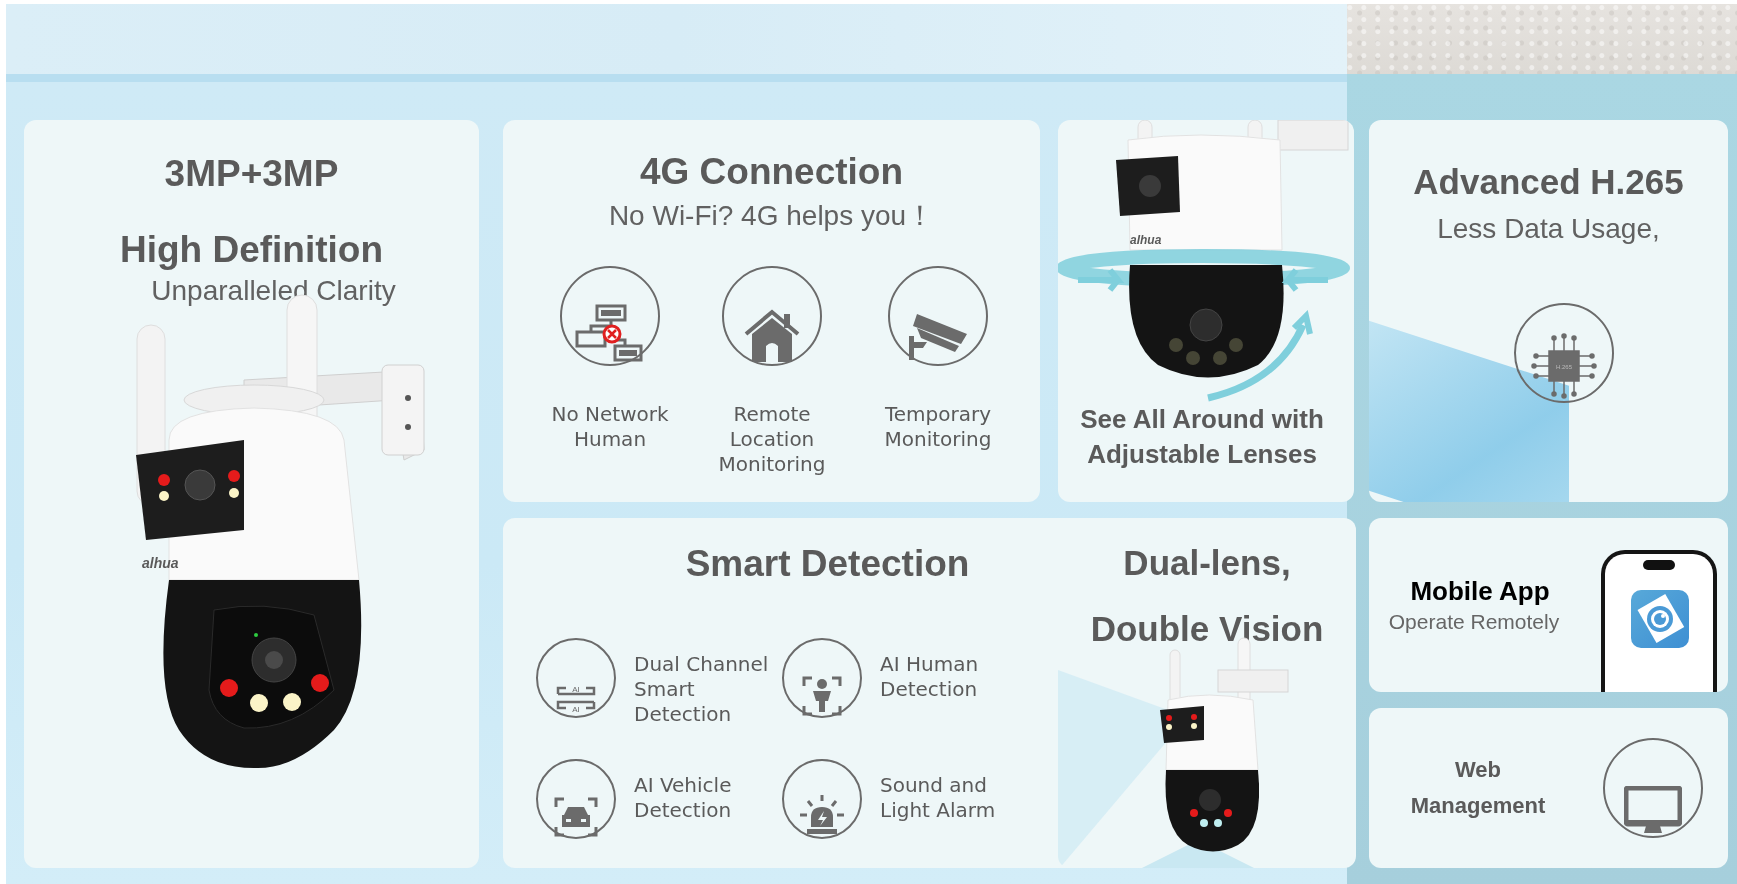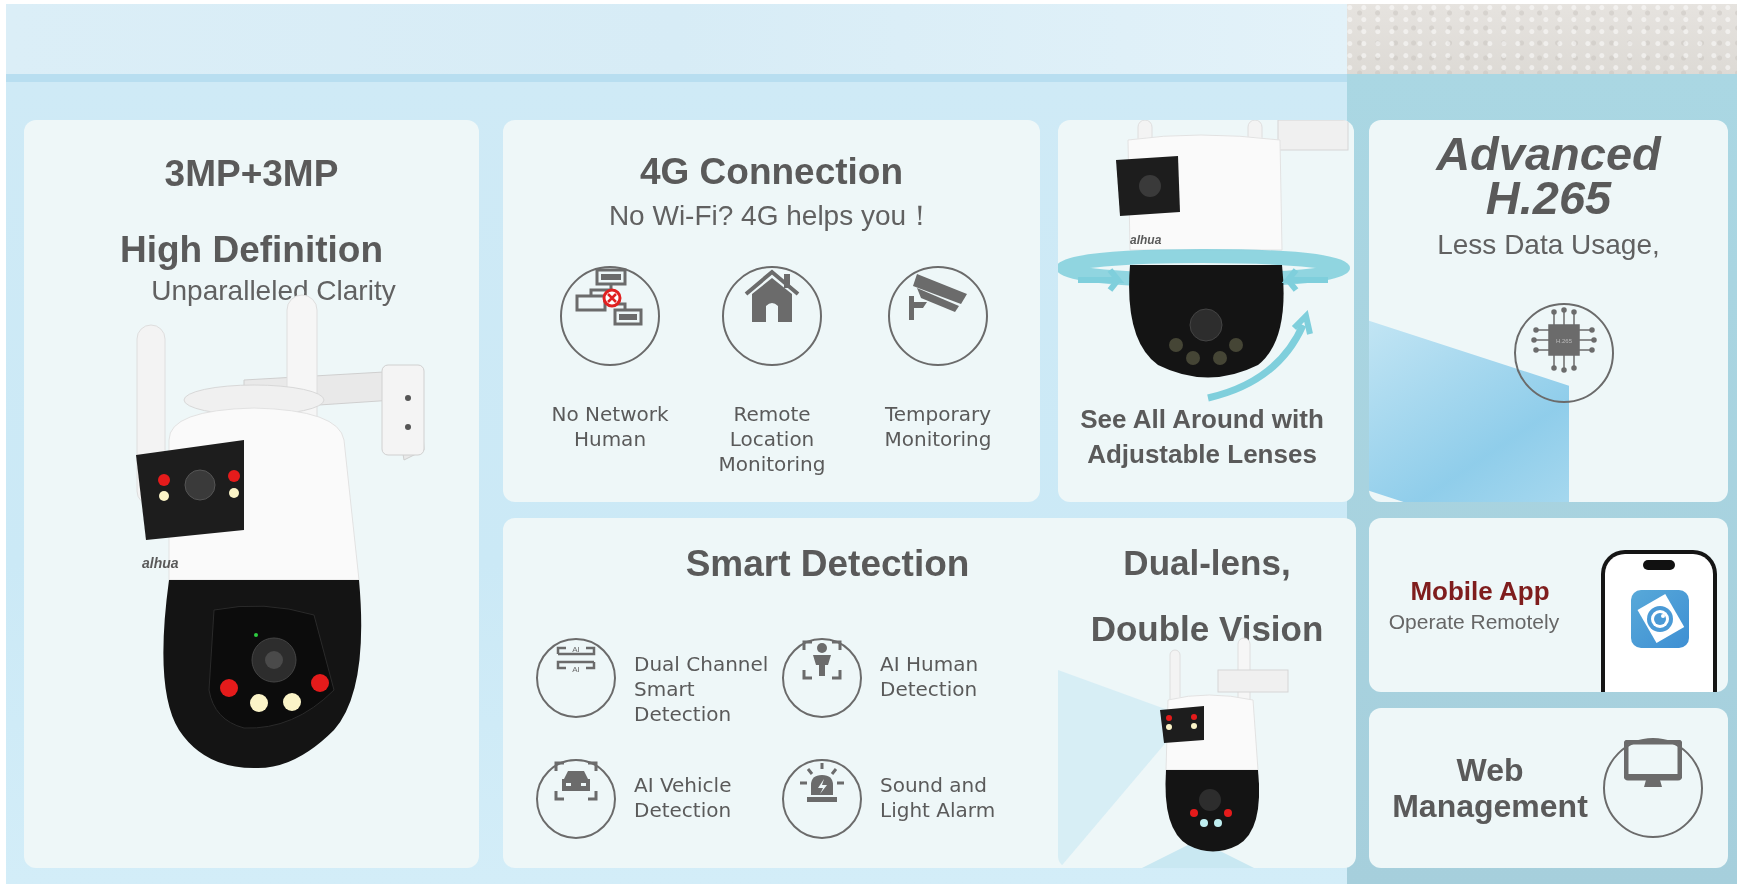--- a/index.html
+++ b/index.html
@@ -29,54 +29,54 @@
   #p1 .title { margin-top: 32px; }
   #p1 .sub { margin-top: 1px; padding-left: 44px; }
   .cam-big { position: absolute; left: 70px; top: 170px; width: 360px; height: 540px; }
 
   
   #p2 { left: 503px; top: 120px; width: 537px; height: 382px; }
   #p2 .title { margin-top: 30px; }
   #p2 .sub { margin-top: 4px; }
   .feat3 { position: absolute; top: 146px; width: 170px; text-align: center; }
   .circle { width: 100px; height: 100px; border: 2px solid #6b6b6b; border-radius: 50%;
-    margin: 0 auto; display: flex; align-items: flex-start; justify-content: center; }
+    margin: 0 auto; display: flex; align-items: flex-end; justify-content: center; }
   .feat3 .label { margin-top: 36px; font-family: "DejaVu Sans", sans-serif; font-size: 20px; line-height: 25px; color: #5a5a5a; }
 
   
   #p3 { left: 1058px; top: 120px; width: 296px; height: 382px; }
   #p3 .cap { position: absolute; left: 0; right: 8px; top: 282px; font-weight: bold; font-size: 26px; line-height: 35px; text-align: center; color: #5a5a5a; }
 
   
   #p4 { left: 1369px; top: 120px; width: 359px; height: 382px; }
-  #p4 .title { margin-top: 12px; font-size: 47px; font-style: italic; }
+  #p4 .title { margin-top: 40px; font-size: 35px; }
   #p4 .sub { margin-top: 6px; font-size: 28px; line-height: 37px; }
 
   
   #p5 { left: 503px; top: 518px; width: 649px; height: 350px; }
   #p5 .title { margin-top: 24px; }
   .feat4 { position: absolute; display: flex; align-items: flex-start; }
   .feat4 .circle { width: 80px; height: 80px; margin: 0; flex: 0 0 80px; }
   .feat4 .label { margin-left: 18px; margin-top: 14px; font-family: "DejaVu Sans", sans-serif; font-size: 20px; line-height: 25px; color: #5a5a5a; }
 
   
   #p6 { left: 1058px; top: 518px; width: 298px; height: 350px; }
   #p6 .title { margin-top: 24px; font-size: 35px; line-height: 42px; }
 
   
   #p7 { left: 1369px; top: 518px; width: 359px; height: 174px; }
-  #p7 .t { position: absolute; left: 0; width: 210px; top: 58px; font-weight: bold; font-size: 26px; text-align: center; color: #7f1d1d; padding-left: 12px; }
+  #p7 .t { position: absolute; left: 0; width: 210px; top: 58px; font-weight: bold; font-size: 26px; text-align: center; color: #000000; padding-left: 12px; }
   #p7 .s { position: absolute; left: 0; width: 210px; top: 92px; font-size: 21px; text-align: center; color: #666; }
   .phone { position: absolute; left: 232px; top: 32px; width: 116px; height: 160px; border: 4px solid #151515; border-bottom: none; border-radius: 24px 24px 0 0; background: #fff; }
   .phone .notch { position: absolute; left: 38px; top: 6px; width: 32px; height: 10px; background: #111; border-radius: 6px; }
   .app-icon { position: absolute; left: 26px; top: 36px; width: 58px; height: 58px; border-radius: 10px; background: linear-gradient(135deg, #58a9d9 0%, #3e8fd3 100%); }
 
   
   #p8 { left: 1369px; top: 708px; width: 359px; height: 160px; }
-  #p8 .t { position: absolute; left: 16px; width: 210px; top: 44px; font-weight: bold; font-size: 32px; line-height: 36px; text-align: center; color: #5a5a5a; }
+  #p8 .t { position: absolute; left: 4px; width: 210px; top: 44px; font-weight: bold; font-size: 22px; line-height: 36px; text-align: center; color: #5a5a5a; }
   #p8 .circle { position: absolute; left: 234px; top: 30px; width: 100px; height: 100px; }
 </style>
 </head>
 <body>
 
 <div class="bg-top"></div>
 <div class="bg-top-wall"></div>
 <div class="bg-band"></div>
 <div class="bg-main"></div>
 <div class="bg-main-right"></div>

